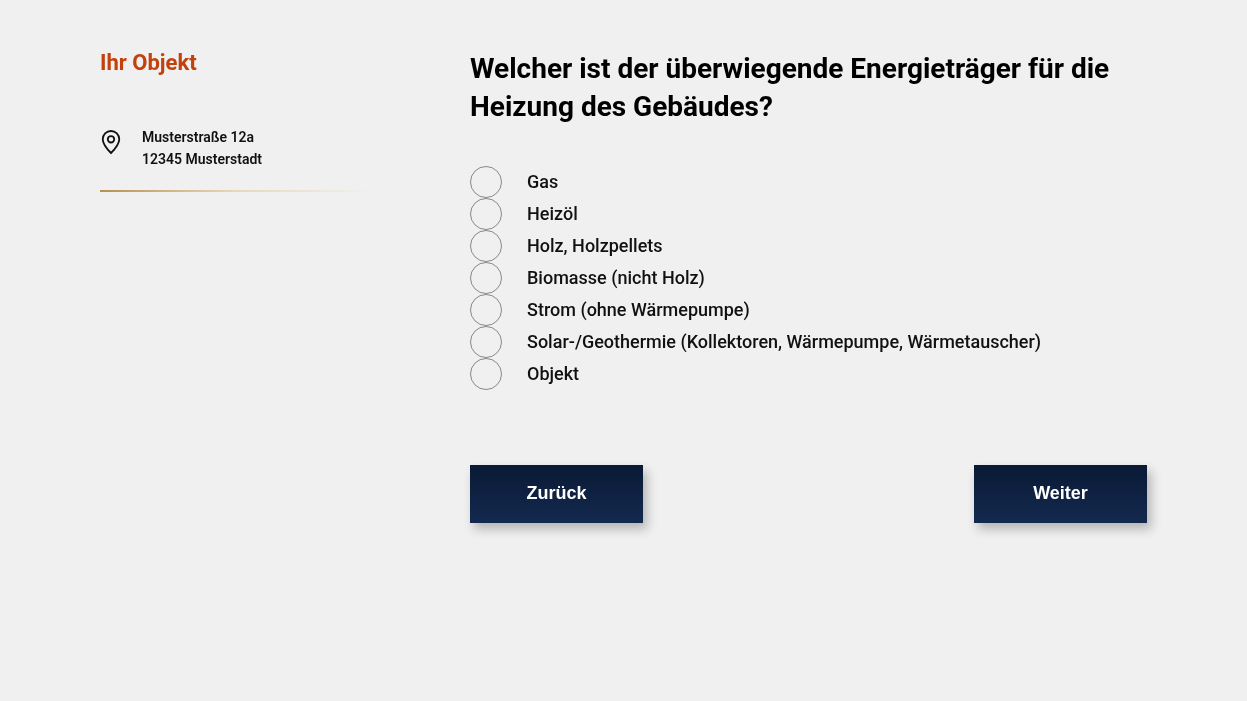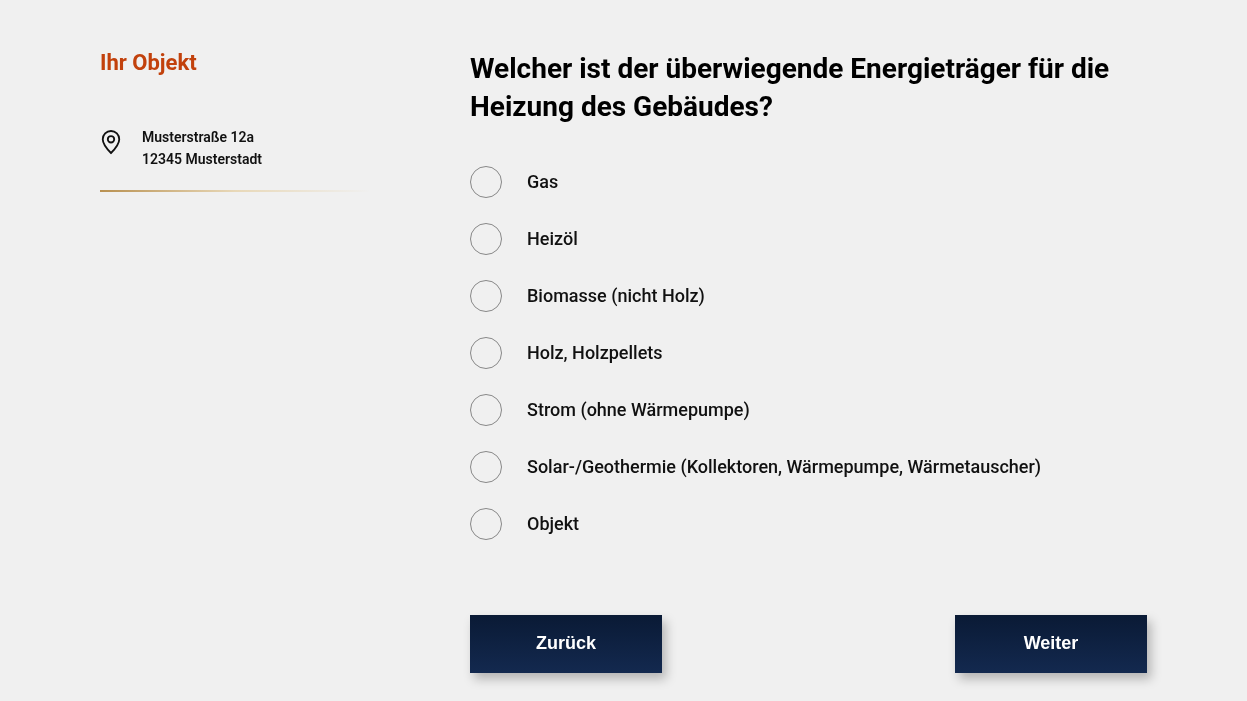--- a/index.html
+++ b/index.html
@@ -54,21 +54,20 @@
     .question {
       font-size: 28px;
       font-weight: 700;
       color: #000000;
       line-height: 1.35;
       margin-bottom: 40px;
     }
     .options {
       display: flex;
       flex-direction: column;
-      gap: 25px;
       margin-bottom: 75px;
       margin-top: 34px;
     }
     .option {
       display: flex;
       align-items: center;
       gap: 25px;
       cursor: pointer;
     }
     .radio {
@@ -83,21 +82,21 @@
       font-size: 18px;
       color: #111;
       font-weight: 500;
     }
     .nav-buttons {
       display: flex;
       justify-content: space-between;
       gap: 20px;
     }
     .nav-btn {
-      width: 192px;
+      width: 173px;
       height: 58px;
       border: none;
       color: #fff;
       font-size: 18px;
       font-weight: 600;
       cursor: pointer;
       background: linear-gradient(180deg, #0a1a35 0%, #13294f 100%);
       box-shadow: 4px 6px 10px rgba(0,0,0,0.25);
     }
   </style>
@@ -128,25 +127,25 @@
       <label class="option">
         <span class="radio"></span>
         <span class="option-label">Gas</span>
       </label>
       <label class="option">
         <span class="radio"></span>
         <span class="option-label">Heizöl</span>
       </label>
       <label class="option">
         <span class="radio"></span>
-        <span class="option-label">Biomasse (nicht Holz)</span>
+        <span class="option-label">Holz, Holzpellets</span>
       </label>
       <label class="option">
         <span class="radio"></span>
-        <span class="option-label">Holz, Holzpellets</span>
+        <span class="option-label">Biomasse (nicht Holz)</span>
       </label>
       <label class="option">
         <span class="radio"></span>
         <span class="option-label">Strom (ohne Wärmepumpe)</span>
       </label>
       <label class="option">
         <span class="radio"></span>
         <span class="option-label">Solar-/Geothermie (Kollektoren, Wärmepumpe, Wärmetauscher)</span>
       </label>
       <label class="option">

